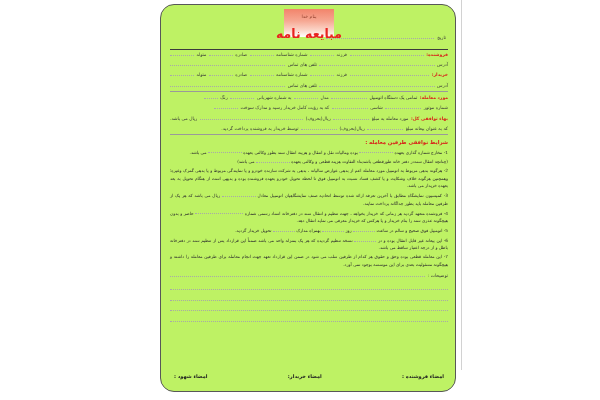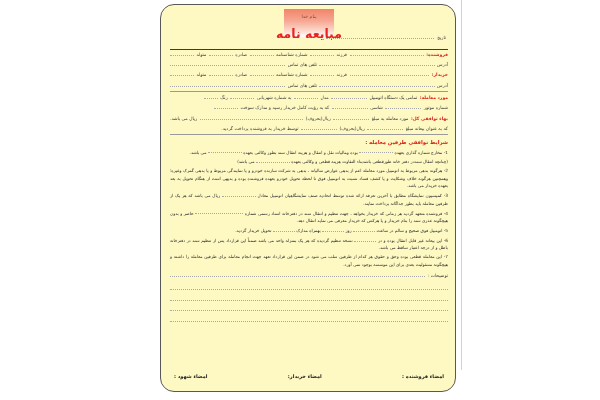--- a/index.html
+++ b/index.html
@@ -15,21 +15,21 @@
     font-family: "DejaVu Sans", "Liberation Sans", sans-serif;
   }
 
   
   #doc-card {
     position: absolute;
     left: 160px;
     top: 4px;
     width: 296px;
     height: 388px;
-    background: #fef9c3;
+    background: #bef264;
     border: 1.1px solid #585858;
     border-radius: 14px;
     box-sizing: border-box;
     overflow: hidden;
   }
   #card-shadow-edge {
     position: absolute;
     left: 461px;
     top: 0px;
     width: 1px;

